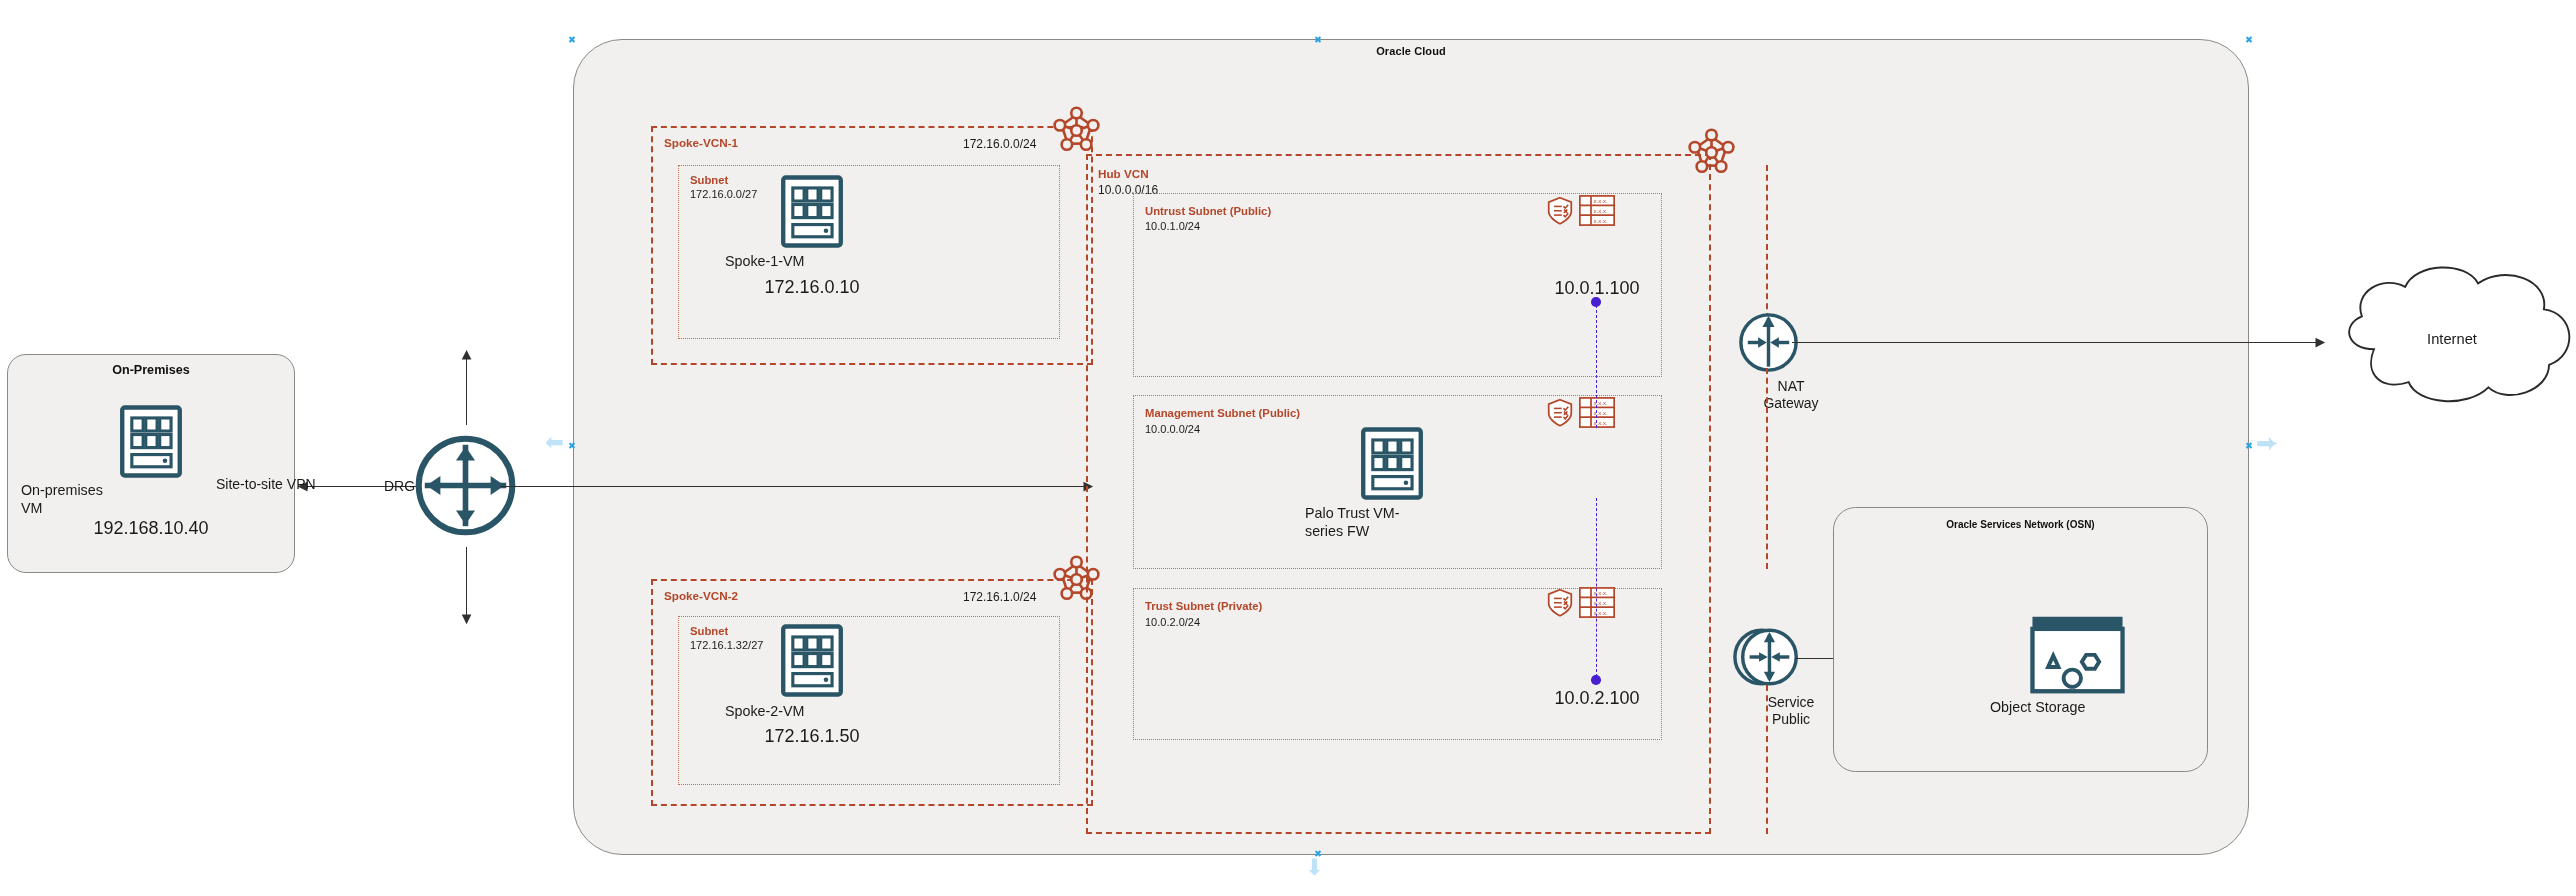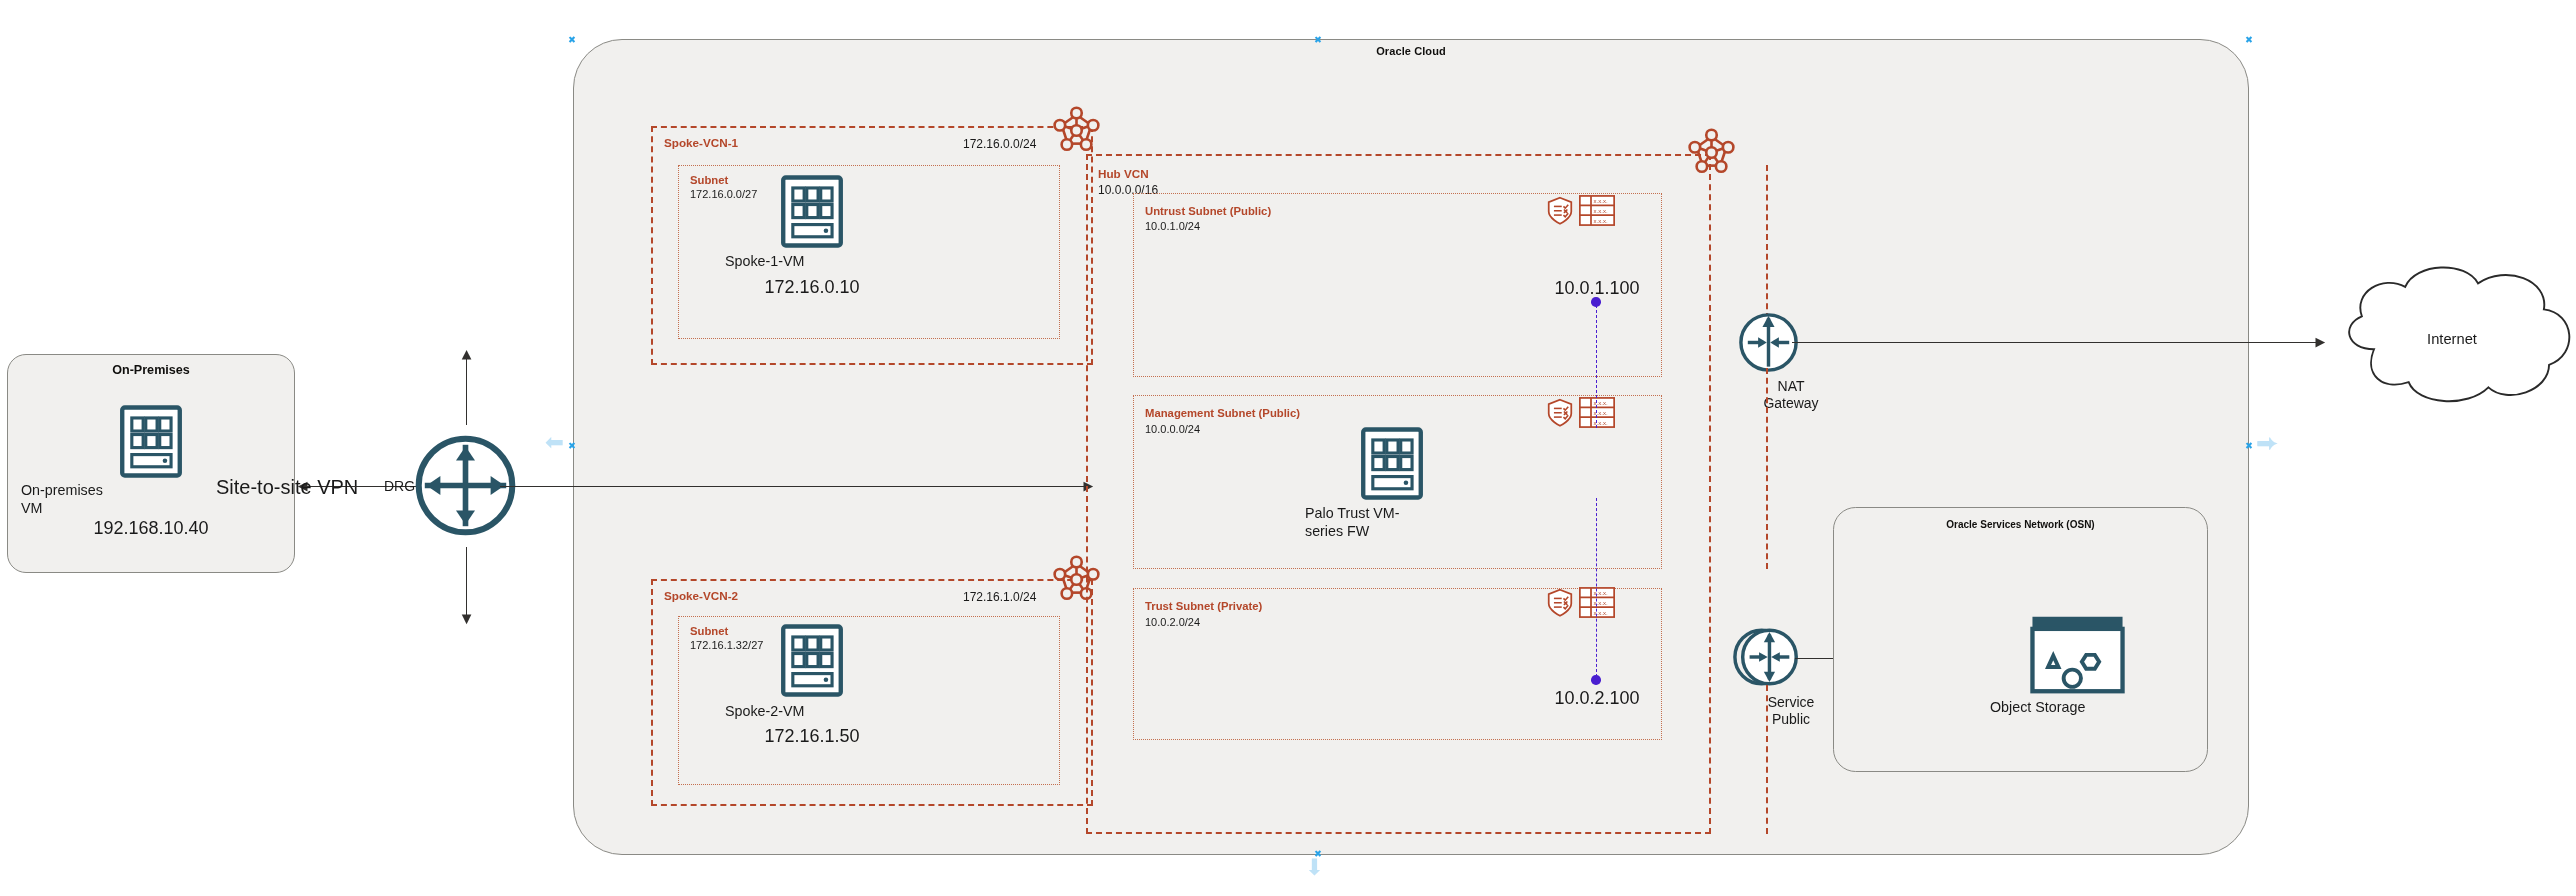--- a/index.html
+++ b/index.html
@@ -66,21 +66,21 @@
   
   .line-h{position:absolute;height:0;border-top:1.2px solid #32302e;}
   .line-v{position:absolute;width:0;border-left:1.2px solid #32302e;}
   .dash-v-red{position:absolute;width:0;border-left:2.1px dashed #b4472a;}
   .dash-v-purple{position:absolute;width:0;border-left:1.9px dashed #4a1fd0;}
   .dot-purple{position:absolute;width:9.5px;height:9.5px;border-radius:50%;background:#4a1fd0;}
 
   .sel-x{position:absolute;color:#29a3e8;font-size:9.5px;line-height:1;font-weight:bold;}
   .blue-arrow{position:absolute;color:#bfe2f7;font-size:22.6px;line-height:1;}
 
-  .vpn-label{font-size:20px;color:#1a1a1a;white-space:nowrap;}
+  .vpn-label{font-size:14px;color:#1a1a1a;white-space:nowrap;}
   .drg-label{font-size:14px;color:#1a1a1a;white-space:nowrap;}
   .gw-label{font-size:14px;color:#1a1a1a;text-align:center;line-height:1.2;white-space:pre-line;}
   .internet-label{font-size:14.7px;color:#1a1a1a;}
 </style>
 </head>
 <body>
 
 <div class="canvas">
 
   <div class="abs oracle-cloud"></div>

